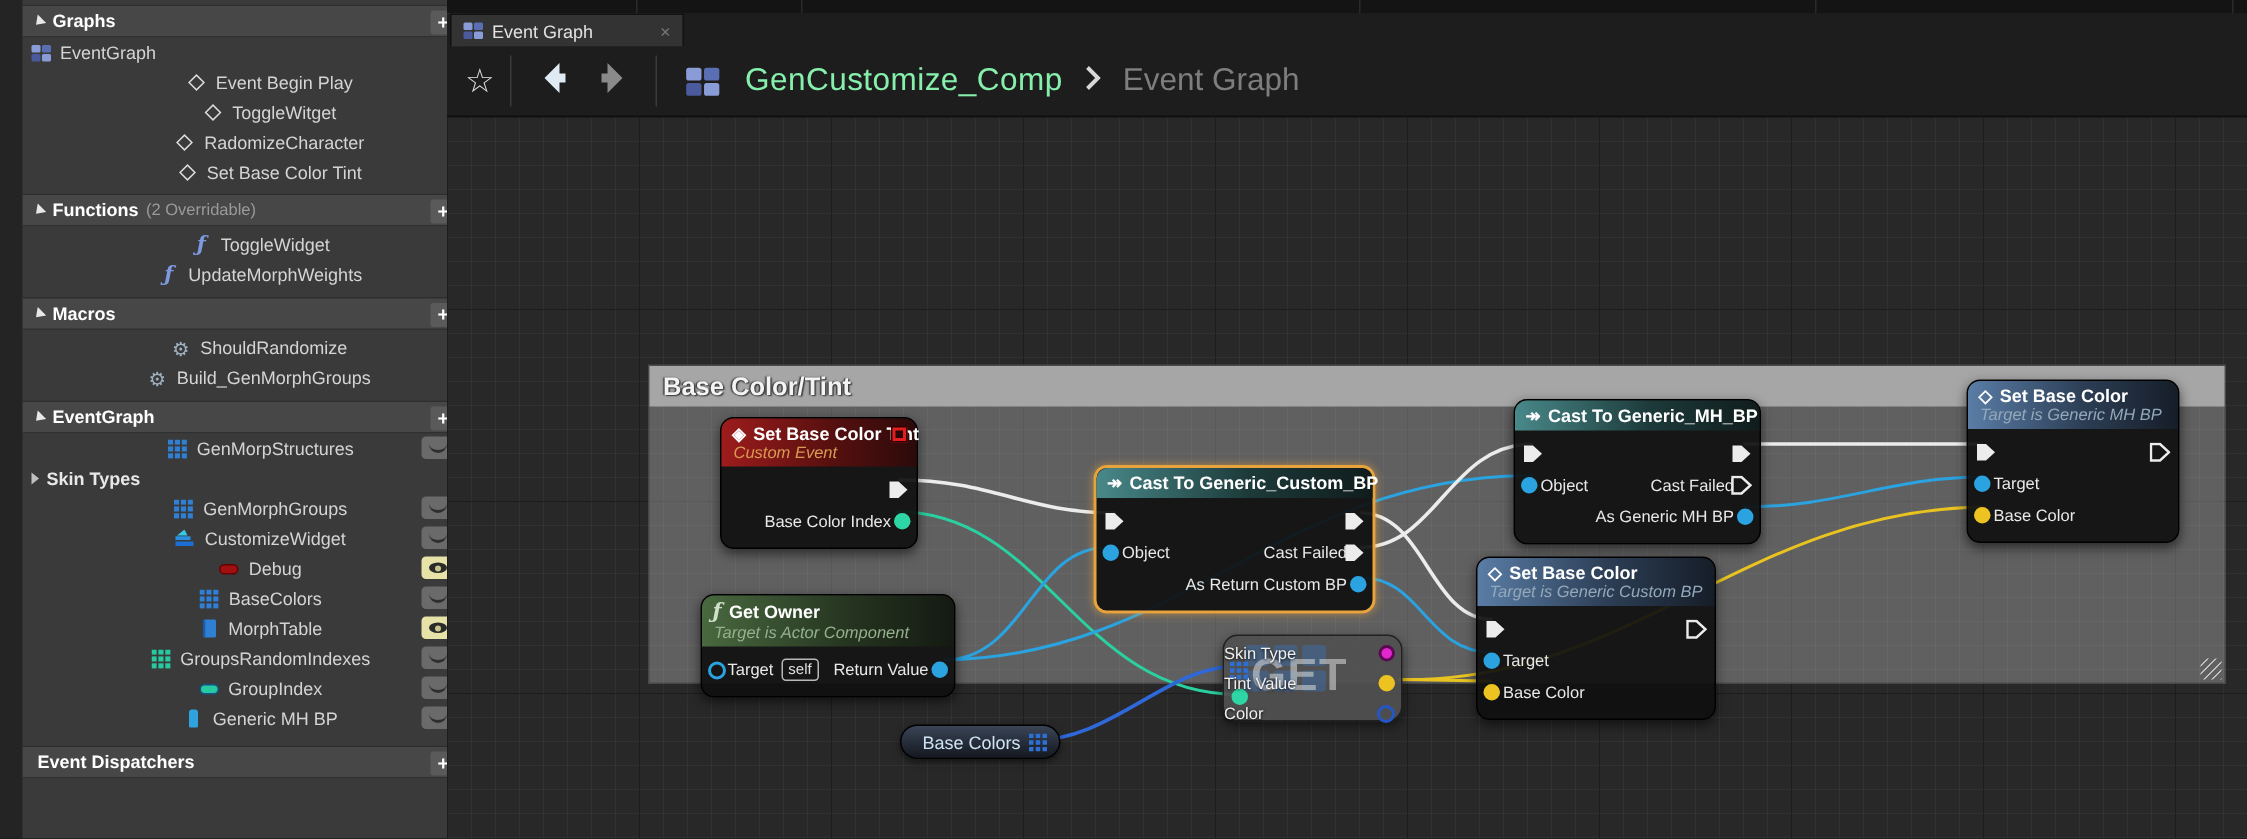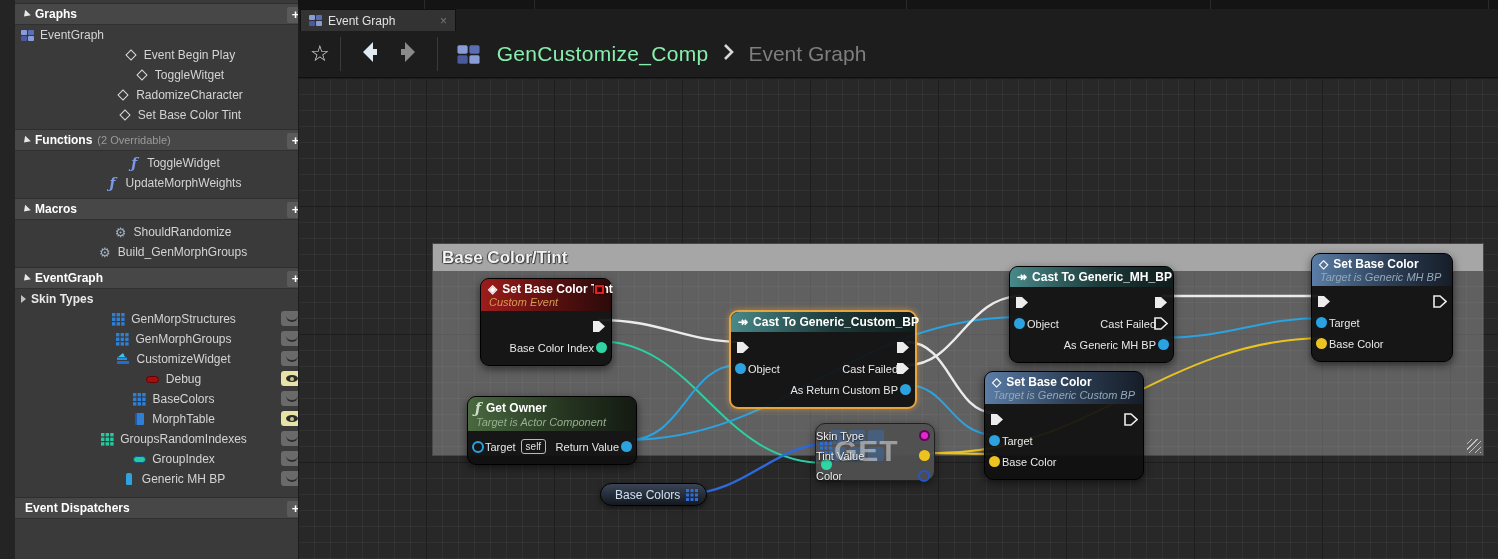--- a/index.html
+++ b/index.html
@@ -231,45 +231,45 @@
         </span>
       <span class="lbl">Build_GenMorphGroups</span>
     </div>
 
     <div style="height:5px"></div>
     <div class="sec-head">
       <span class="tri"></span>
       <span class="sec-title">EventGraph</span>
       <span class="plus-btn">+</span>
     </div>
-    <div class="srow cat-row">
-      <span class="cat-tri"></span>
-      <span class="lbl">Skin Types</span>
-    </div>
-
     <div class="srow indent" style="padding-left:22px">
       <span class="ico">
         <svg width="13" height="13">
             <g fill="#2f7fd4">
               <rect x="0" y="0" width="3.4" height="3.4"></rect>
               <rect x="4.6" y="0" width="3.4" height="3.4"></rect>
               <rect x="9.2" y="0" width="3.4" height="3.4"></rect>
               <rect x="0" y="4.6" width="3.4" height="3.4"></rect>
               <rect x="4.6" y="4.6" width="3.4" height="3.4"></rect>
               <rect x="9.2" y="4.6" width="3.4" height="3.4"></rect>
               <rect x="0" y="9.2" width="3.4" height="3.4"></rect>
               <rect x="4.6" y="9.2" width="3.4" height="3.4"></rect>
               <rect x="9.2" y="9.2" width="3.4" height="3.4"></rect>
             </g>
           </svg>
         </span>
       <span class="lbl">GenMorpStructures</span>
       <span class="eye-btn closed">
           <span class="eye-closed-glyph"></span>
         </span>
+    </div>
+
+    <div class="srow cat-row">
+      <span class="cat-tri"></span>
+      <span class="lbl">Skin Types</span>
     </div>
     <div class="srow indent" style="padding-left:22px">
       <span class="ico">
         <svg width="13" height="13">
             <g fill="#2f7fd4">
               <rect x="0" y="0" width="3.4" height="3.4"></rect>
               <rect x="4.6" y="0" width="3.4" height="3.4"></rect>
               <rect x="9.2" y="0" width="3.4" height="3.4"></rect>
               <rect x="0" y="4.6" width="3.4" height="3.4"></rect>
               <rect x="4.6" y="4.6" width="3.4" height="3.4"></rect>

